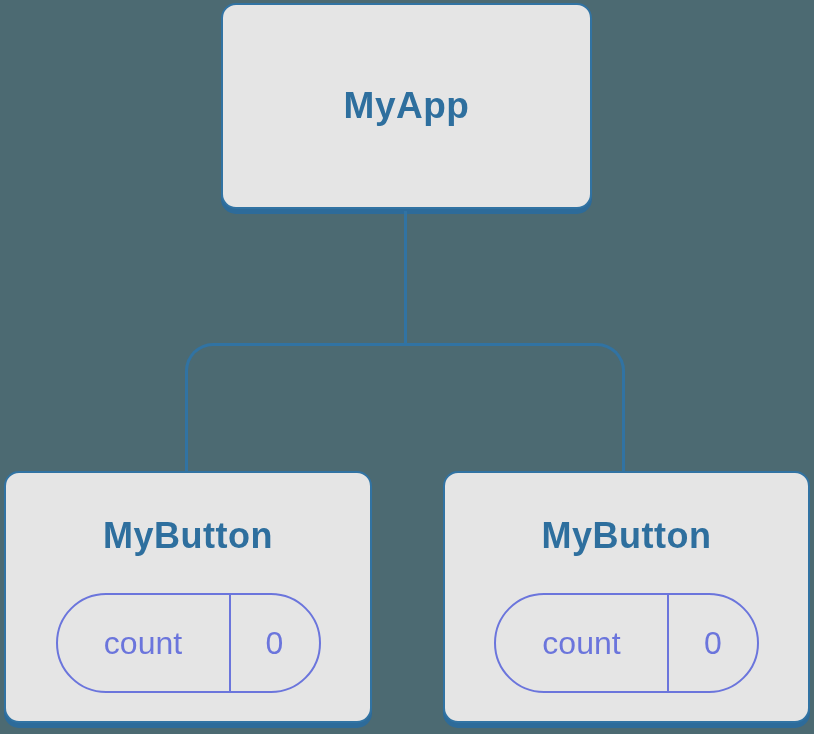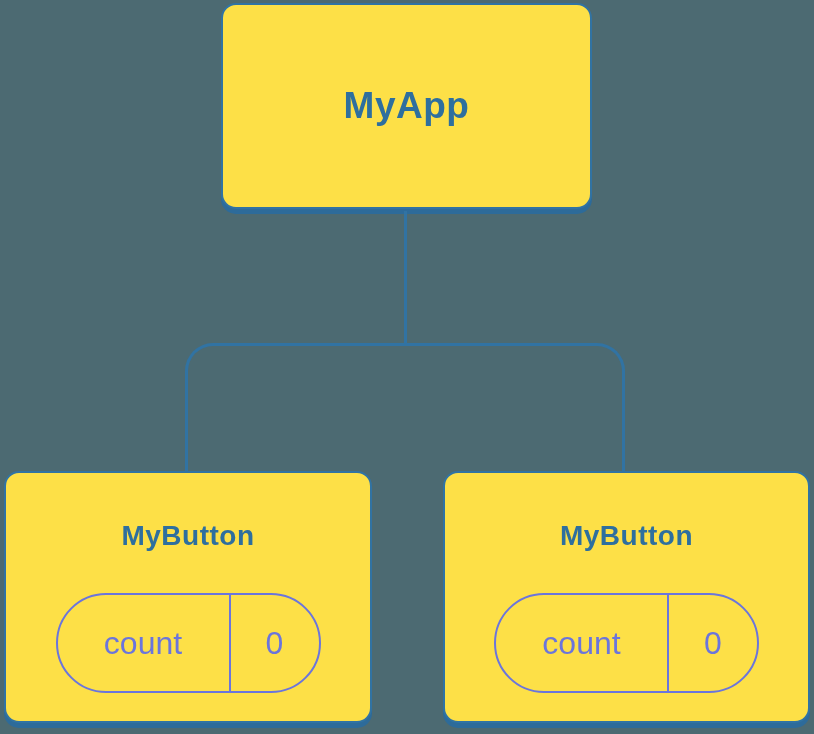--- a/index.html
+++ b/index.html
@@ -6,21 +6,21 @@
   .canvas {
     position: relative;
     width: 814px;
     height: 734px;
     background: #4c6a72;
     overflow: hidden;
     font-family: "Liberation Sans", sans-serif;
   }
   .node {
     position: absolute;
-    background: #fde047;
+    background: #e5e5e5;
     border: 2px solid #3173a3;
     border-radius: 15px;
     box-shadow: 0 5px 0 #2d6b9a;
     box-sizing: border-box;
   }
   .node-label {
     color: #2e6f9e;
     font-weight: 600;
     letter-spacing: 0.5px;
   }
@@ -58,21 +58,21 @@
     width: 368px;
     height: 252px;
     display: flex;
     flex-direction: column;
     align-items: center;
     padding-top: 42px;
     gap: 36px;
   }
   .child-node.left  { left: 4px; }
   .child-node.right { left: 443px; width: 367px; }
-  .child-node .node-label { font-size: 28px; line-height: 42px; }
+  .child-node .node-label { font-size: 36px; line-height: 42px; }
   .state-pill {
     width: 265px;
     height: 100px;
     border: 2px solid #6b75dc;
     border-radius: 50px;
     box-sizing: border-box;
     display: flex;
     align-items: stretch;
     color: #6b75dc;
     font-size: 32px;

